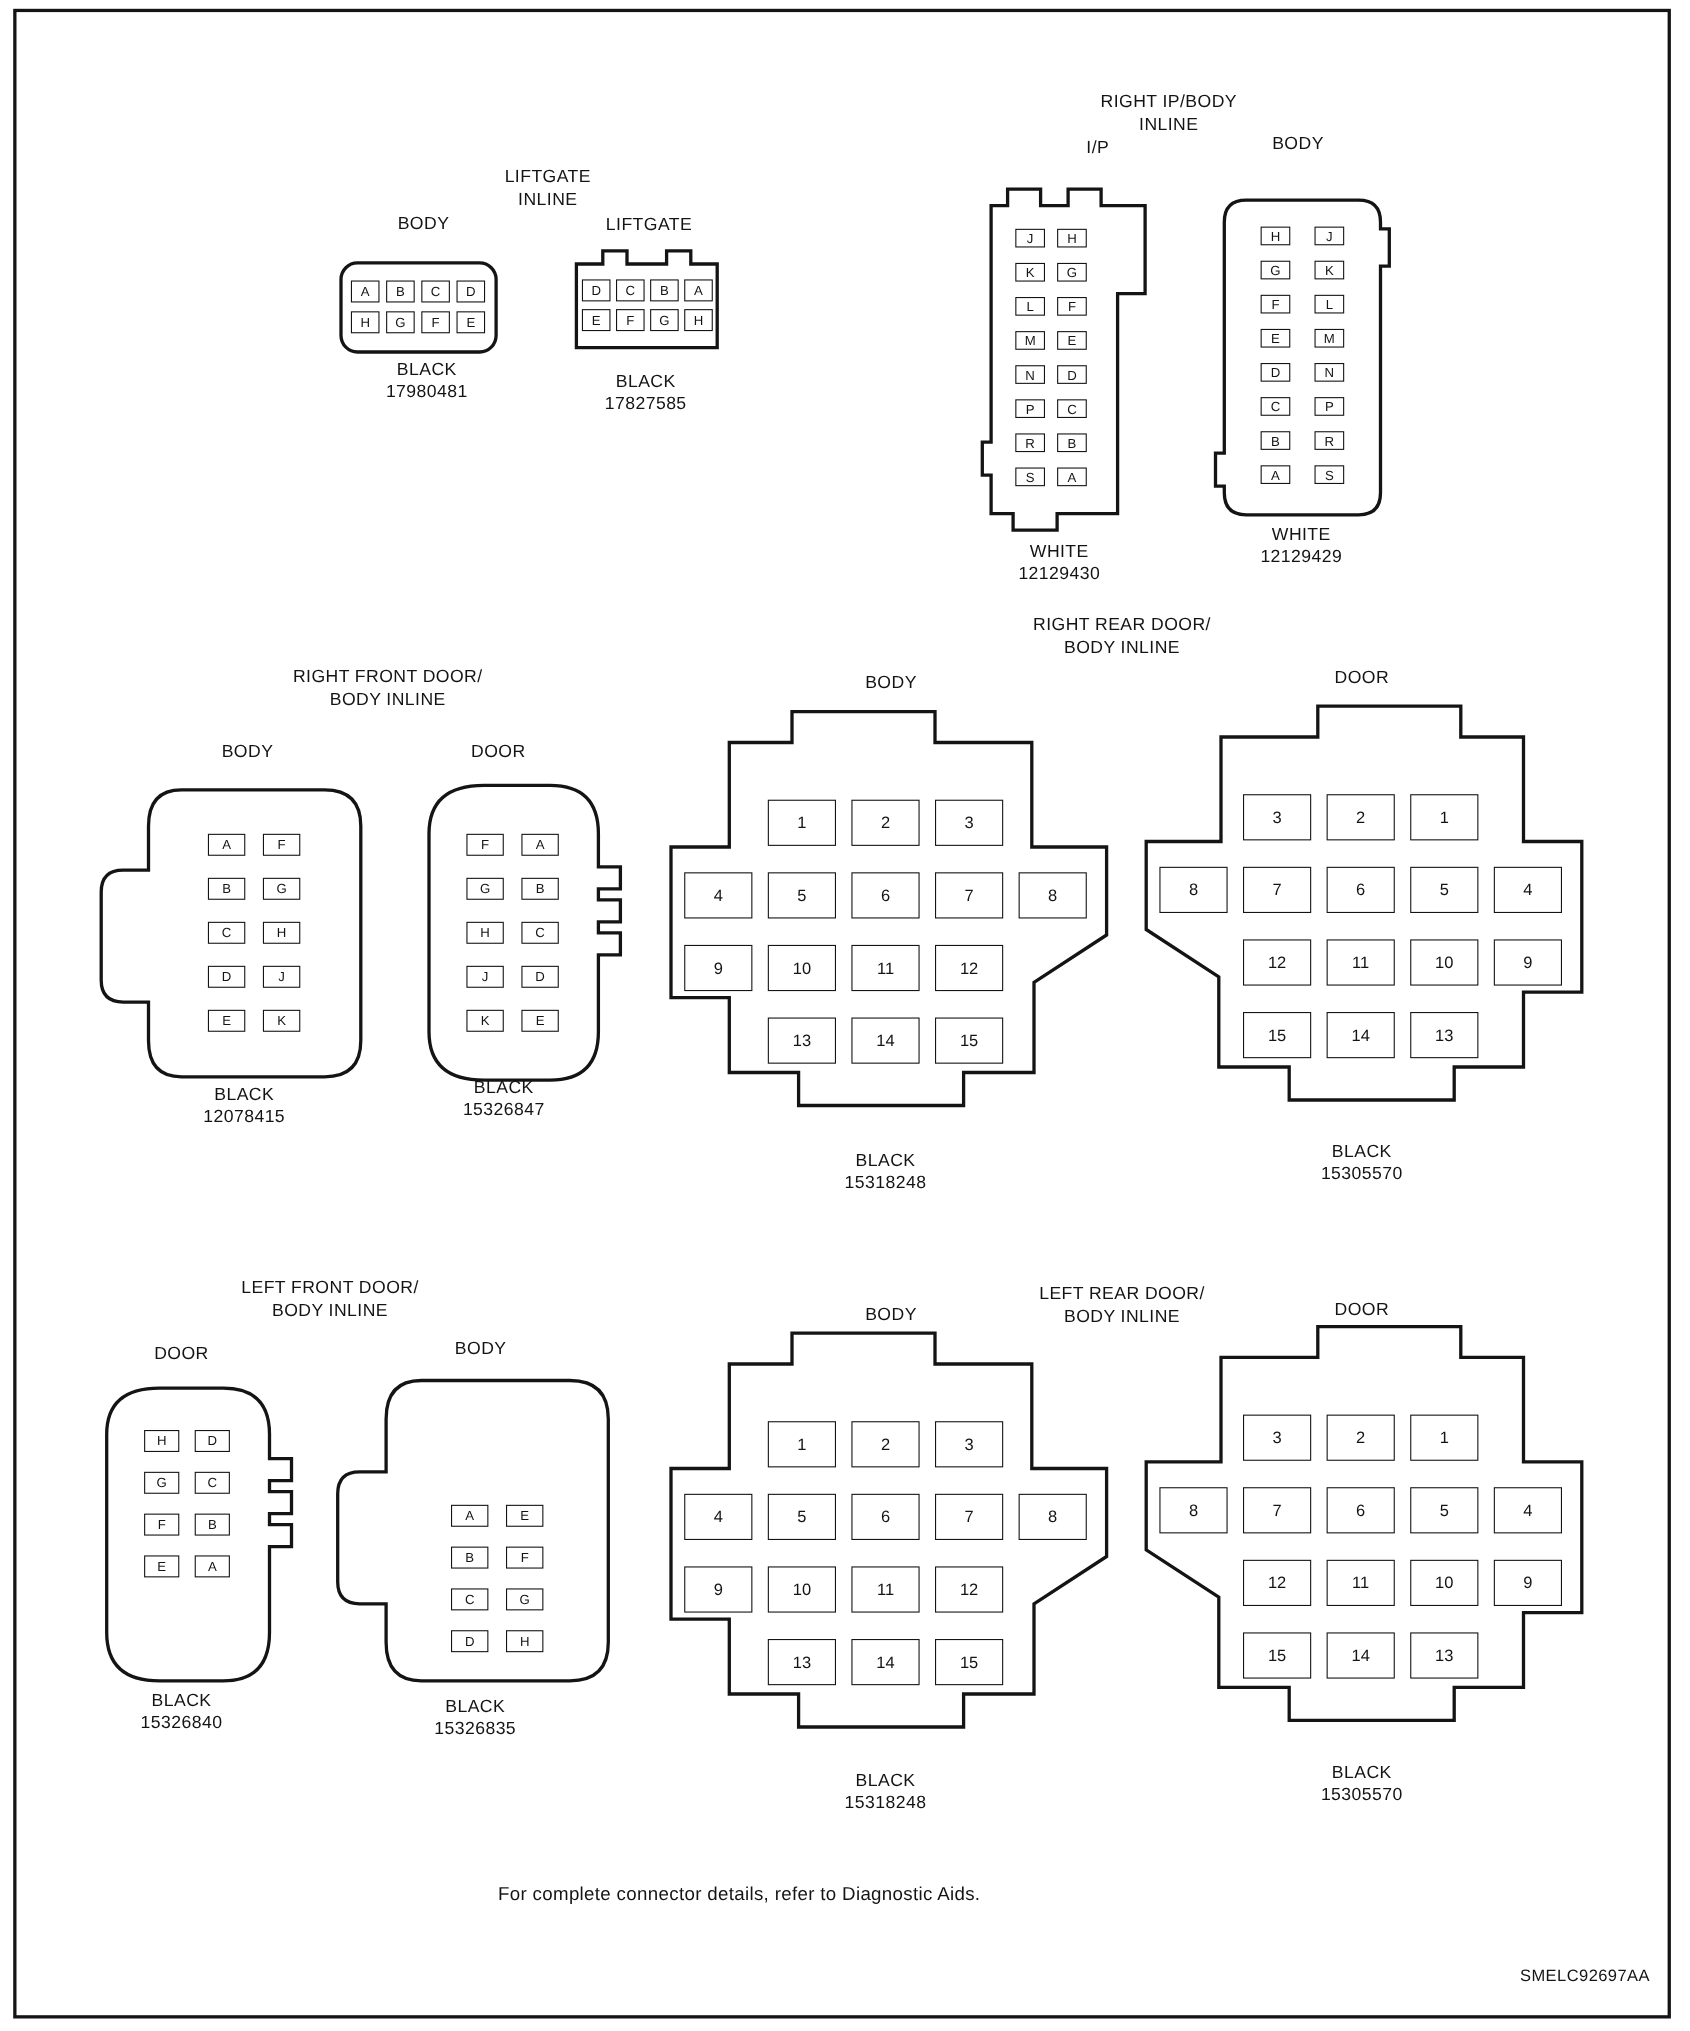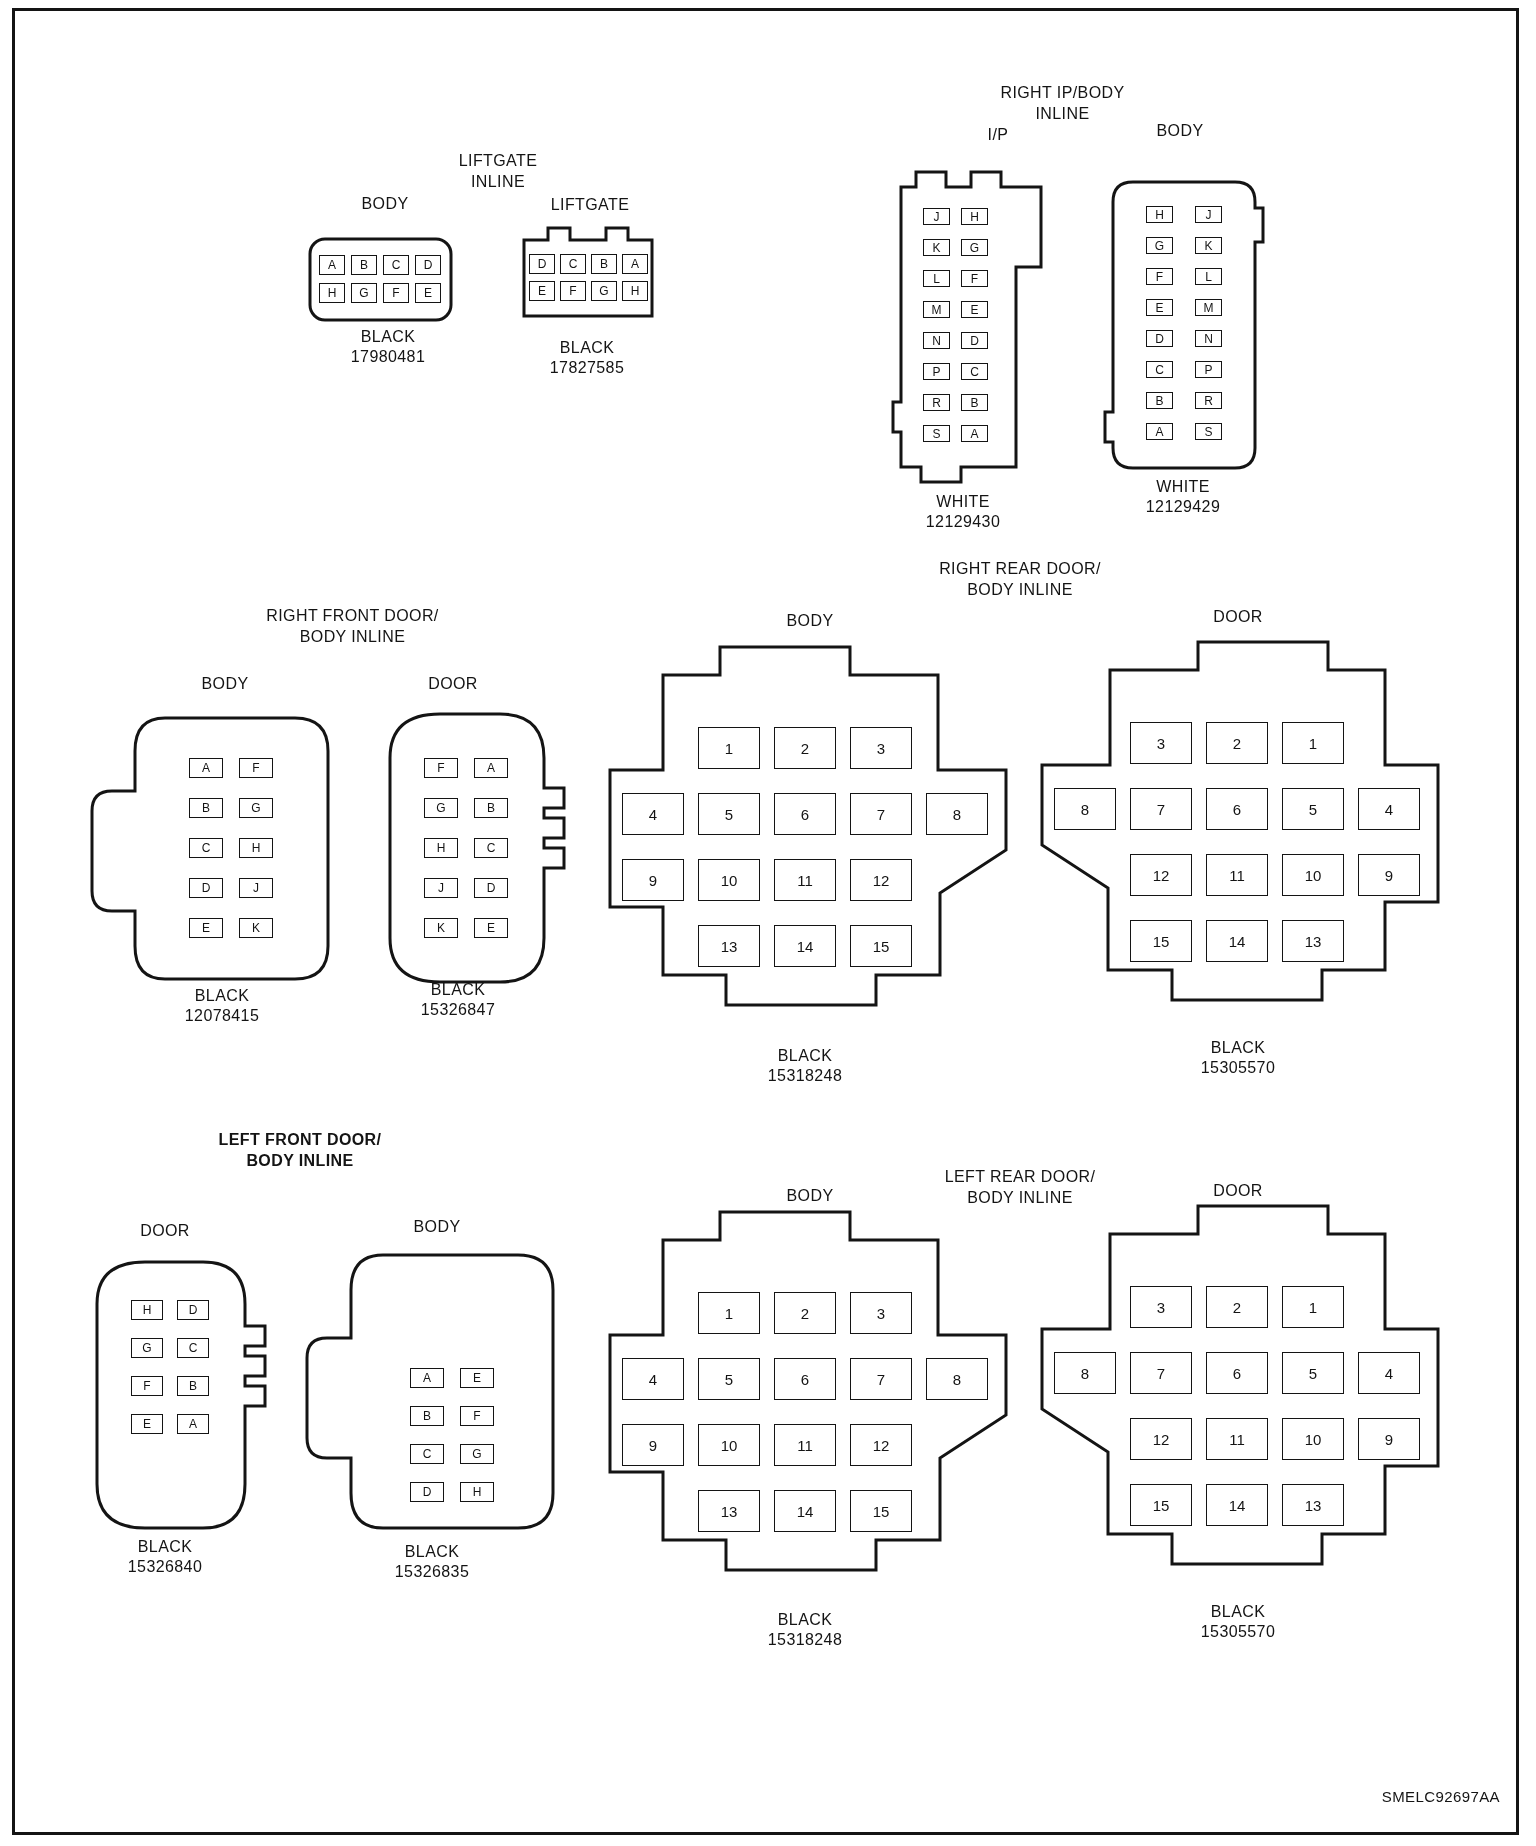--- a/index.html
+++ b/index.html
@@ -41,21 +41,21 @@
     <div>INLINE</div>
   </div>
   <div class="lbl" style="left:245px;top:605px;width:215px;">
     <div>RIGHT FRONT DOOR/</div>
     <div>BODY INLINE</div>
   </div>
   <div class="lbl" style="left:910px;top:558px;width:220px;">
     <div>RIGHT REAR DOOR/</div>
     <div>BODY INLINE</div>
   </div>
-  <div class="lbl" style="left:195px;top:1129px;width:210px;font-weight:bold;">
+  <div class="lbl" style="left:195px;top:1160px;width:210px;">
     <div>LEFT FRONT DOOR/</div>
     <div>BODY INLINE</div>
   </div>
   <div class="lbl" style="left:915px;top:1146px;width:210px;margin-top:20px;">
     <div>LEFT REAR DOOR/</div>
     <div>BODY INLINE</div>
   </div>
 
   <div class="lbl" style="left:330px;top:193px;width:110px;">BODY</div>
   <div class="lbl" style="left:535px;top:194px;width:110px;">LIFTGATE</div>
@@ -480,14 +480,15 @@
   </div>
   <div class="cap" style="left:735px;top:1610px;width:140px;">
     <div>BLACK</div>
     <div>15318248</div>
   </div>
   <div class="cap" style="left:1168px;top:1602px;width:140px;">
     <div>BLACK</div>
     <div>15305570</div>
   </div>
 
+  <div class="footer" style="left:272px;top:1712px;width:800px;">For complete connector details, refer to Diagnostic Aids.</div>
   <div class="doccode" style="left:1320px;top:1788px;width:180px;">SMELC92697AA</div>
 </div>
 
 </body></html>

